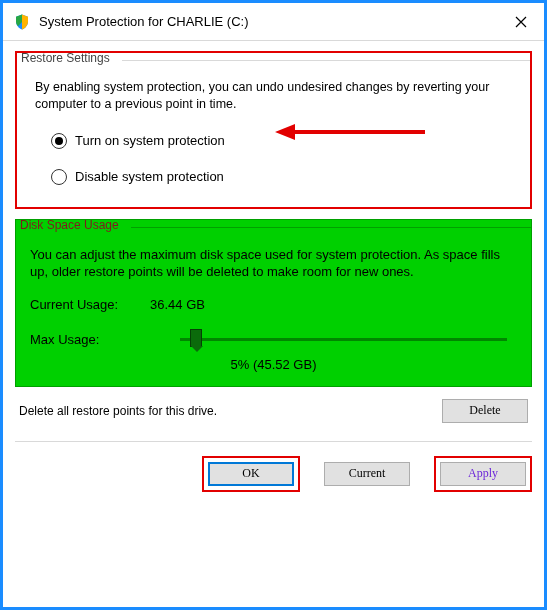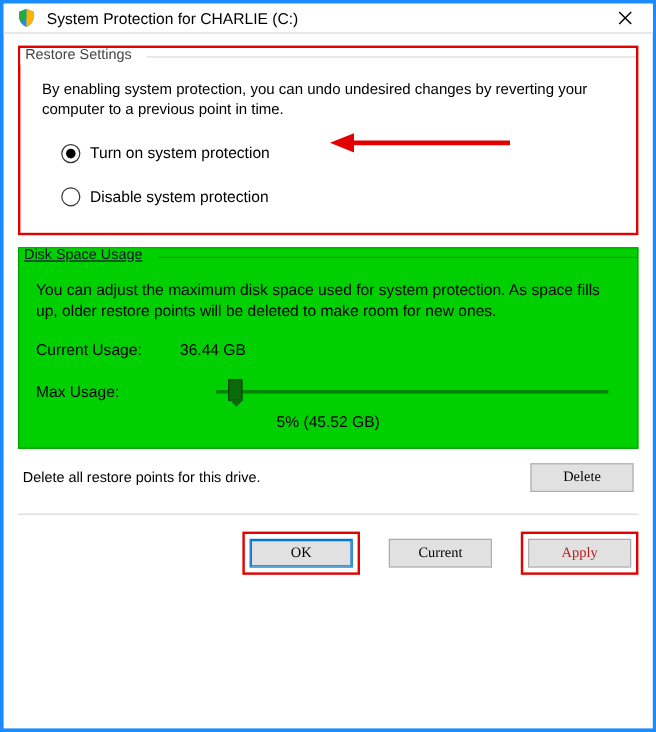--- a/index.html
+++ b/index.html
@@ -10,21 +10,21 @@
     font-size: 12px;
     background: #fff;
     width: 547px;
     height: 610px;
     border: 3px solid #1a8cff;
     overflow: hidden;
   }
   .titlebar {
     background: #fff;
     color: #000;
-    height: 25px;
+    height: 38px;
     display: flex;
     align-items: center;
     padding: 0 0 0 10px;
     border-bottom: 1px solid #d9d9d9;
   }
   .titlebar .shield {
     width: 18px; height: 18px; margin-right: 8px;
   }
   .titlebar .title { flex: 1; font-size: 13px; }
   .titlebar .closebtn {
@@ -85,21 +85,21 @@
   }
 
   .disk-box {
     background: #00d000;
     border: 1px solid #00a000;
     padding: 20px 14px 14px 14px;
     position: relative;
   }
   .disk-box .groupbox-rule { background: #00a000; }
   .disk-box .groupbox-rule::before { background: #00d000; width: 115px; }
-  .disk-box .groupbox-label { color: #0f172a; text-decoration: underline; }
+  .disk-box .groupbox-label { color: #7f1d1d; }
   .disk-desc { margin: 6px 0 16px 0; line-height: 1.35; font-size: 13px; }
   .kv { display: flex; margin: 8px 0 20px 0; font-size: 13px; }
   .kv .k { width: 120px; }
   .slider-row { display: flex; align-items: center; margin: 4px 0 2px 0; }
   .slider-track {
     flex: 1; height: 3px; background: rgba(0,0,0,0.35);
     position: relative; margin-left: 30px; margin-right: 10px;
     cursor: pointer;
   }
   .slider-thumb {
@@ -118,21 +118,21 @@
   .delete-row {
     display: flex; align-items: center; justify-content: space-between;
     margin: 12px 4px 0 4px;
   }
   .btn {
     min-width: 86px; height: 24px;
     border: 1px solid #adadad; background: #e1e1e1;
     font-family: Liberation Serif, serif; font-size: 12px;
     cursor: pointer; padding: 0 12px;
   }
-  .btn:disabled { color: #b91c1c; background: #e1e1e1; cursor: default; }
+  .btn:disabled { color: #6d28d9; background: #e1e1e1; cursor: default; }
 
   .divider { height: 1px; background: #d9d9d9; margin: 18px 0 10px 0; }
 
   .footer {
     display: flex; justify-content: flex-end; gap: 24px;
     padding: 4px 12px 12px 12px;
     align-items: center;
   }
   .ok-wrap, .apply-wrap { border: 2px solid #e20000; padding: 4px; }
   .cancel-wrap { padding: 4px 0; }

